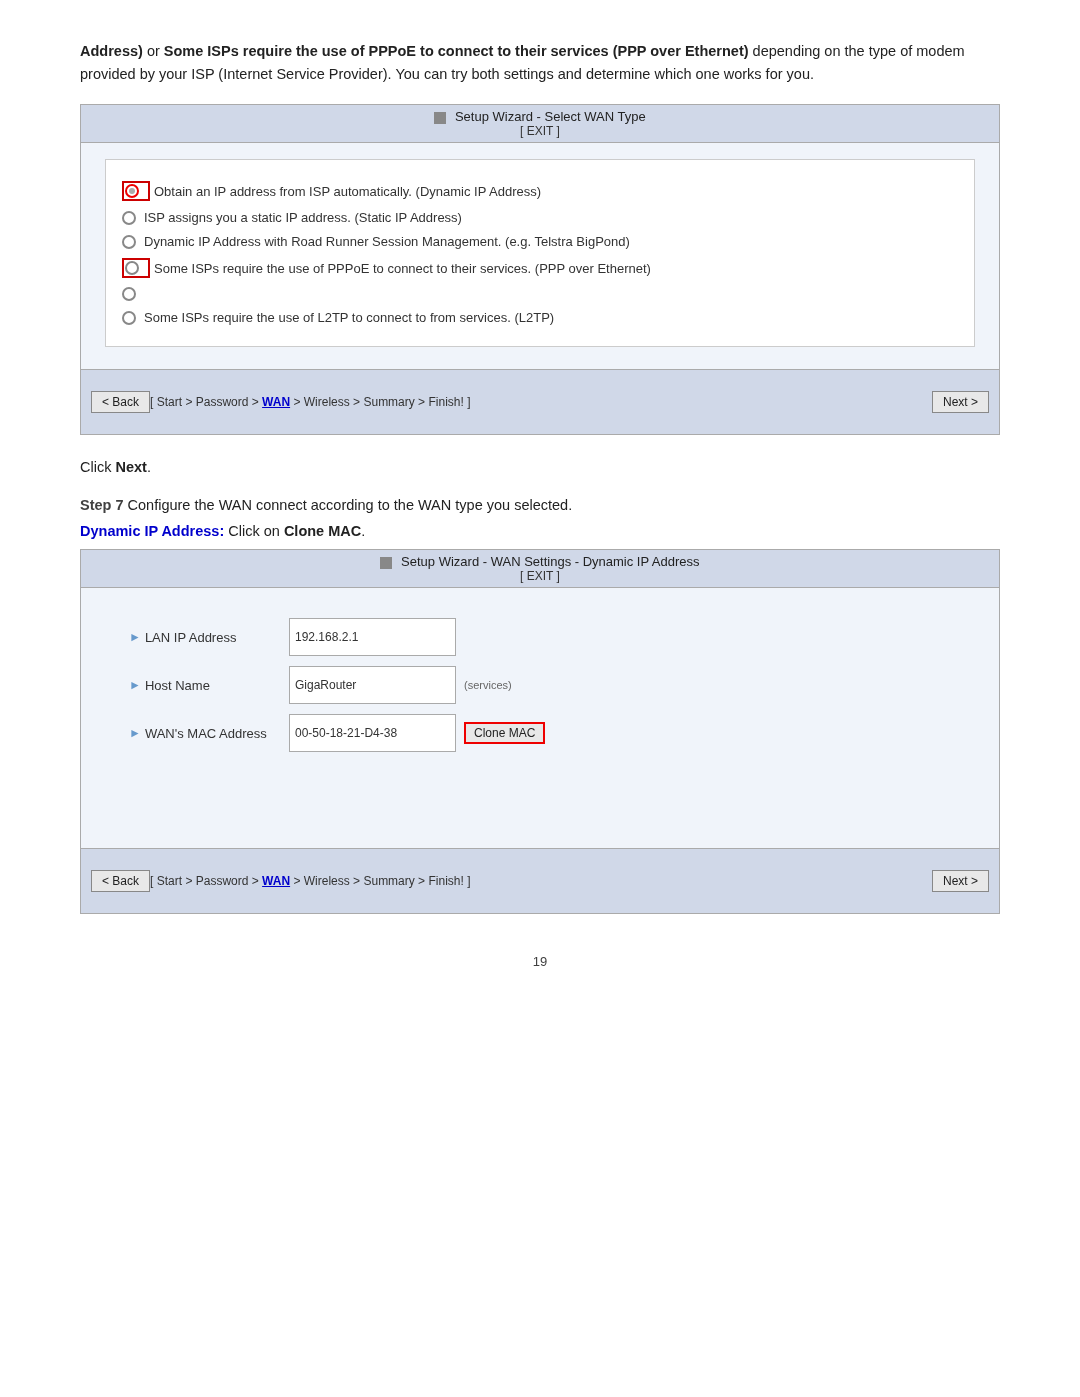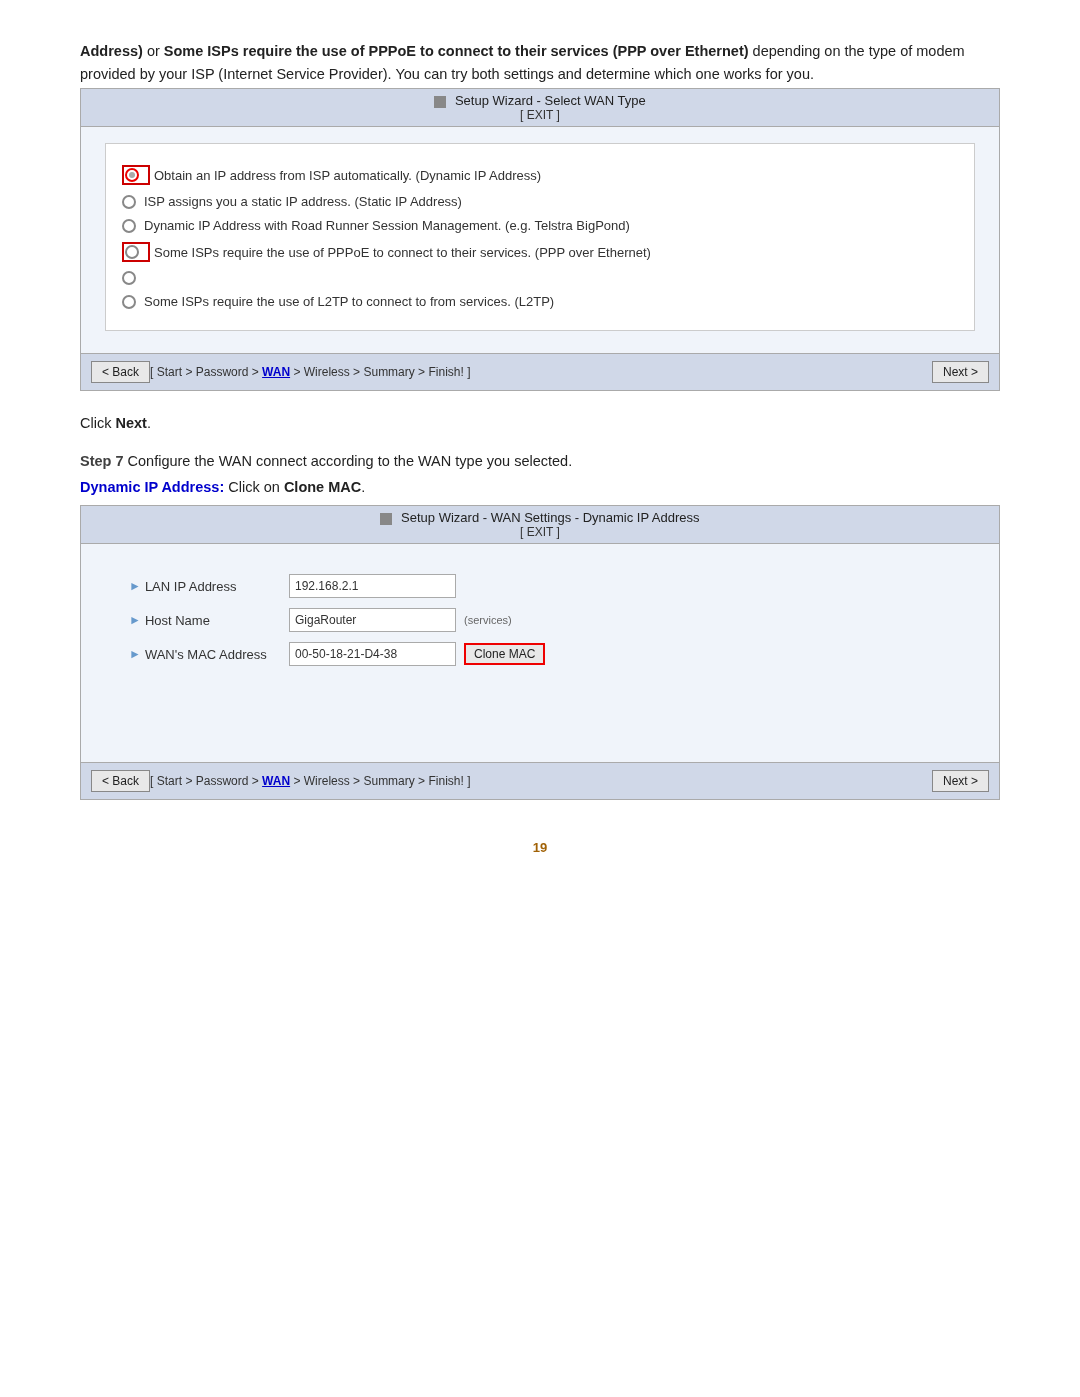--- a/index.html
+++ b/index.html
@@ -7,21 +7,21 @@
       background: #ffffff;
       font-family: Arial, sans-serif;
       font-size: 14px;
       color: #222;
       width: 1080px;
       min-height: 1397px;
       padding: 40px 80px 60px 80px;
     }
     .intro-text {
       line-height: 1.6;
-      margin-bottom: 2px;
+      margin-bottom: 18px;
       font-size: 14.5px;
     }
     
     .wizard-box {
       border: 1px solid #aaa;
       background: #fff;
       margin-bottom: 24px;
     }
     .wizard-titlebar {
       background: #d0d8e8;
@@ -82,21 +82,21 @@
       background: #fff;
     }
     .radio-inner {
       width: 6px; height: 6px;
       border-radius: 50%;
       background: transparent;
     }
     .wizard-footer {
       background: #d0d8e8;
       border-top: 1px solid #aaa;
-      padding: 7px 10px;
+      padding: 21px 10px;
       display: flex;
       align-items: center;
       justify-content: space-between;
     }
     .wizard-footer-btn {
       background: #e8e8e8;
       border: 1px solid #888;
       padding: 3px 10px;
       font-size: 12px;
       cursor: pointer;
@@ -151,21 +151,21 @@
       color: #6699cc;
       margin-right: 4px;
       font-size: 12px;
     }
     .form-input {
       border: 1px solid #aaa;
       padding: 2px 5px;
       font-size: 12px;
       background: #fff;
       color: #333;
-      height: 24px;
+      height: 38px;
       min-width: 130px;
     }
     .form-optional {
       font-size: 11px;
       color: #666;
       margin-left: 8px;
     }
     .clone-mac-btn {
       background: #e8e8e8;
       border: 2px solid #e00;
@@ -177,22 +177,21 @@
       font-weight: normal;
     }
     .wizard-content-form {
       background: #f0f4fa;
       padding-bottom: 80px;
     }
     .page-number {
       text-align: center;
       margin-top: 40px;
       font-size: 13px;
-      color: #a16207;
-      font-weight: bold;
+      color: #404040;
     }
   </style>
 </head>
 <body>
 
 <p class="intro-text">
   <strong>Address)</strong><span> or </span><strong>Some ISPs require the use of PPPoE to connect to their services (PPP over Ethernet)</strong><span> depending on the type of modem provided by your ISP (Internet Service Provider). You can try both settings and determine which one works for you.</span>
 </p>
 
 <div class="wizard-box">

